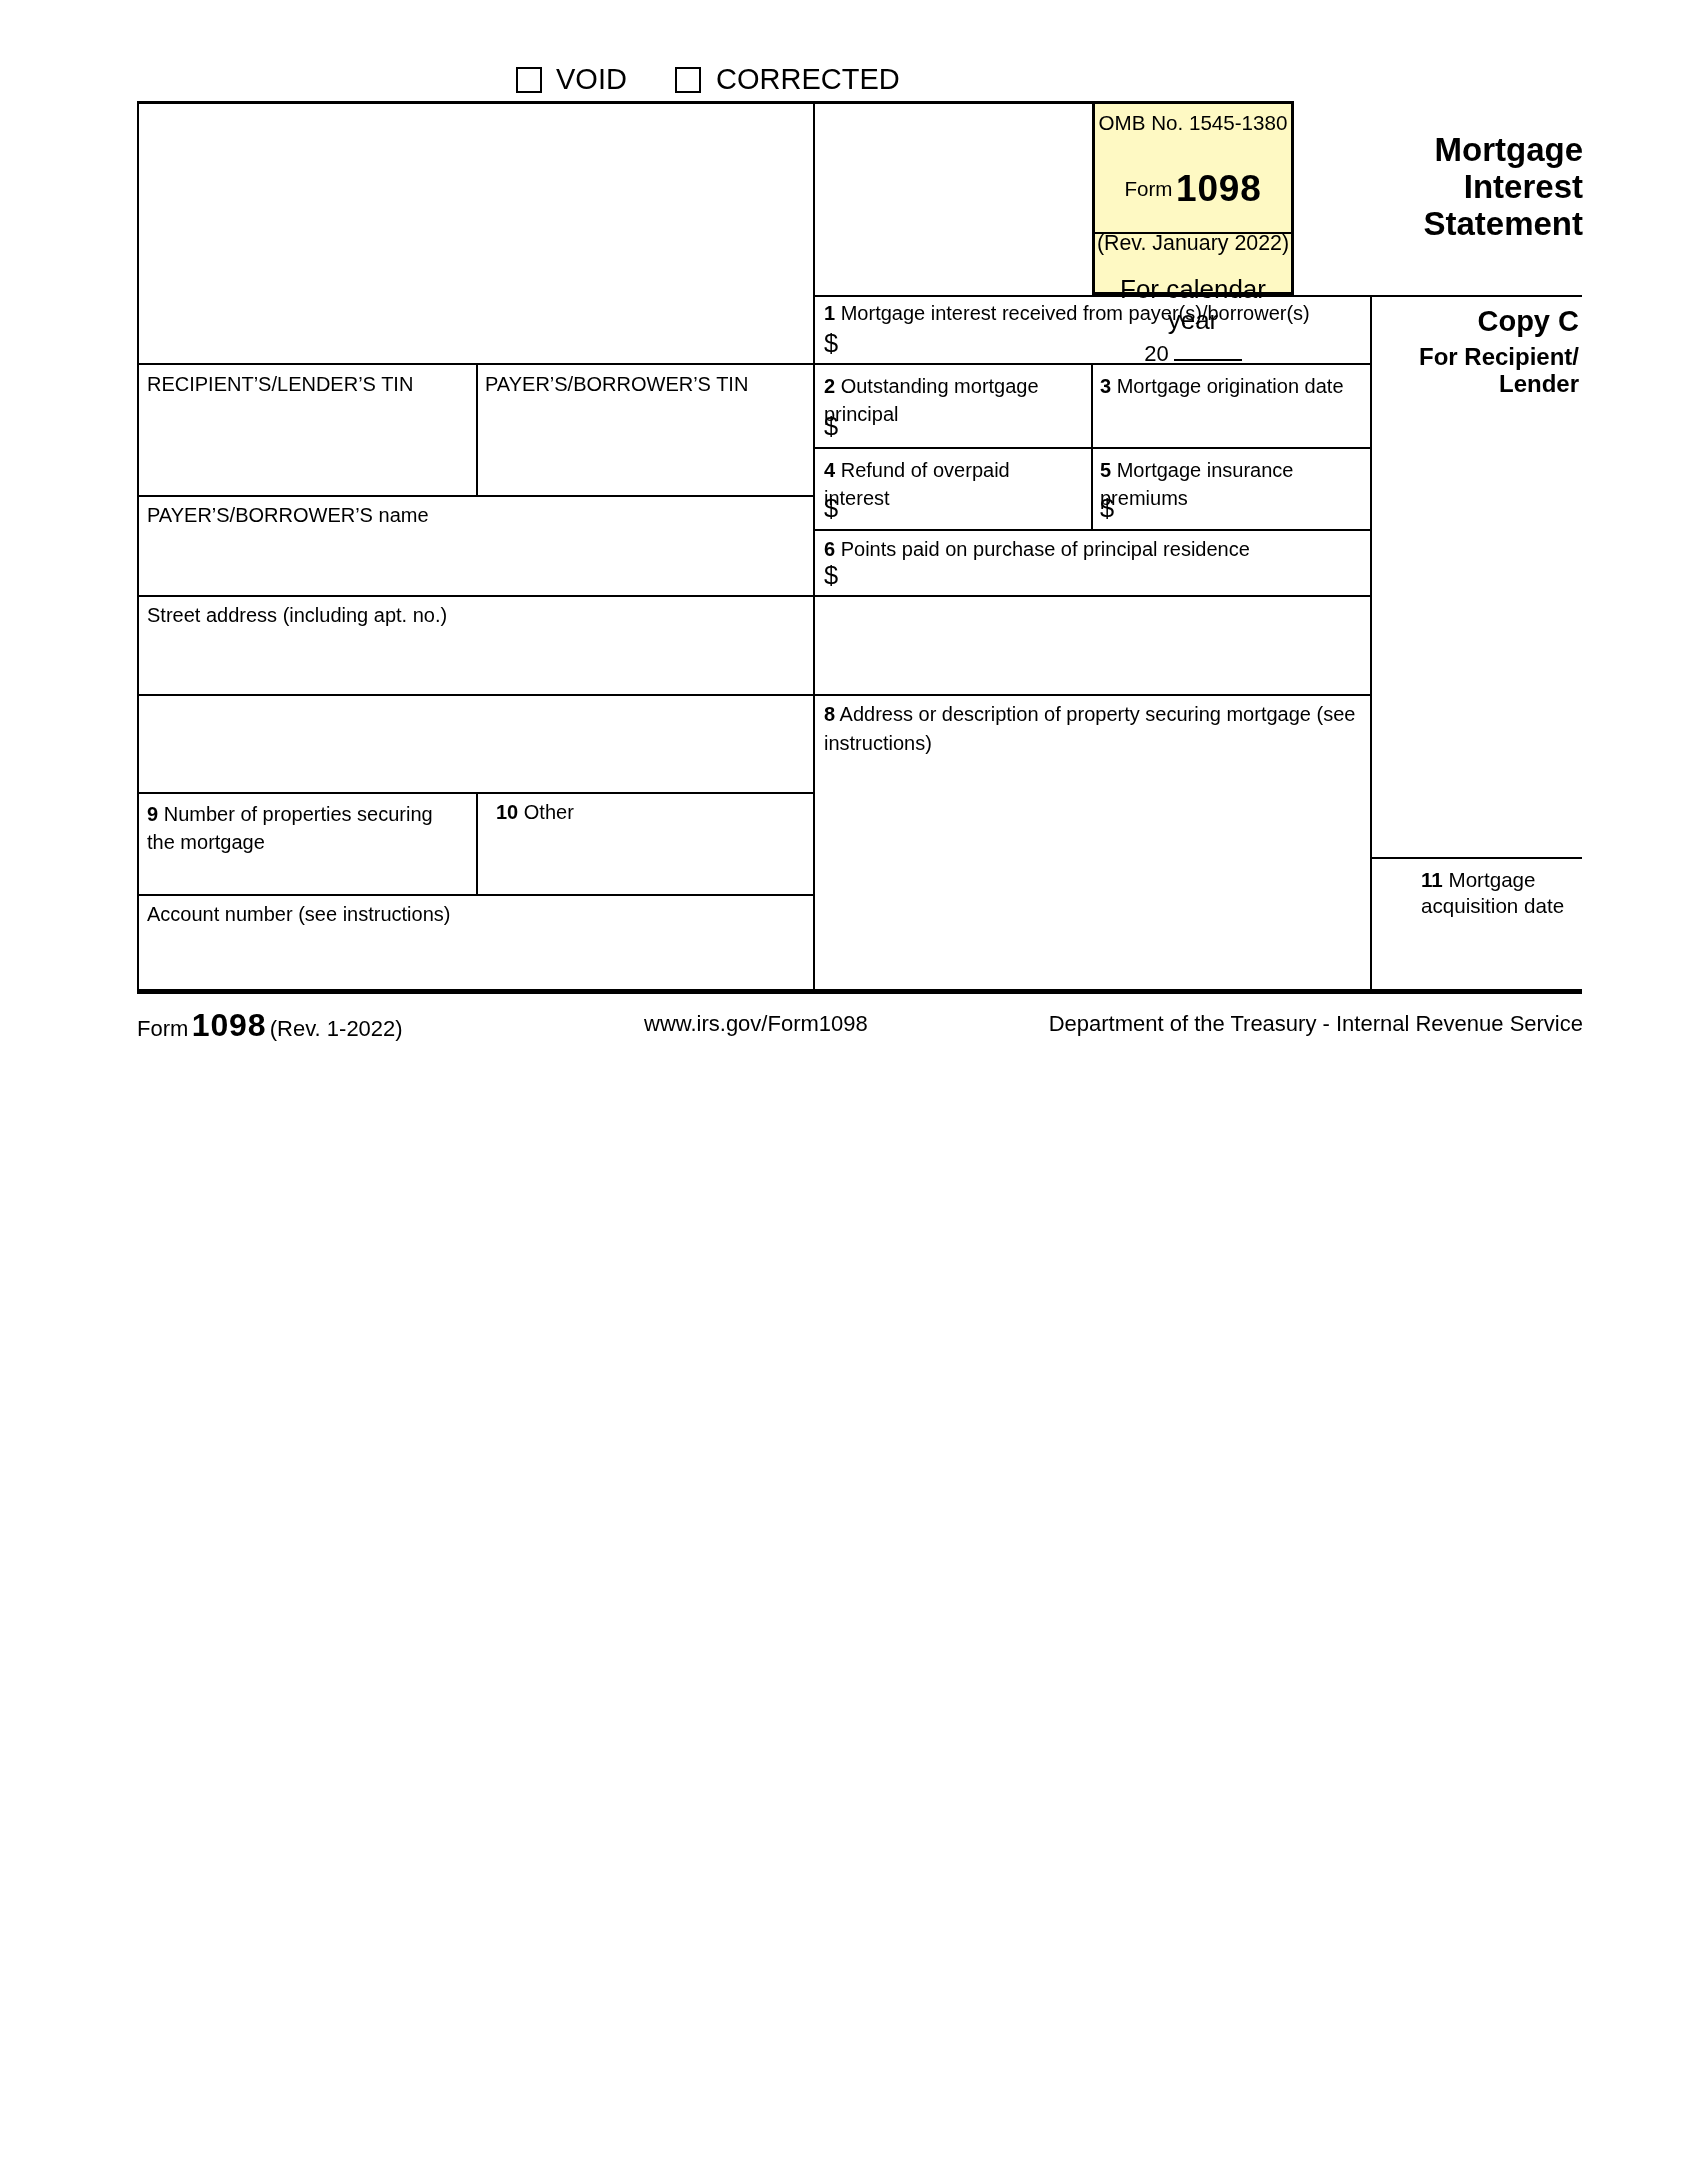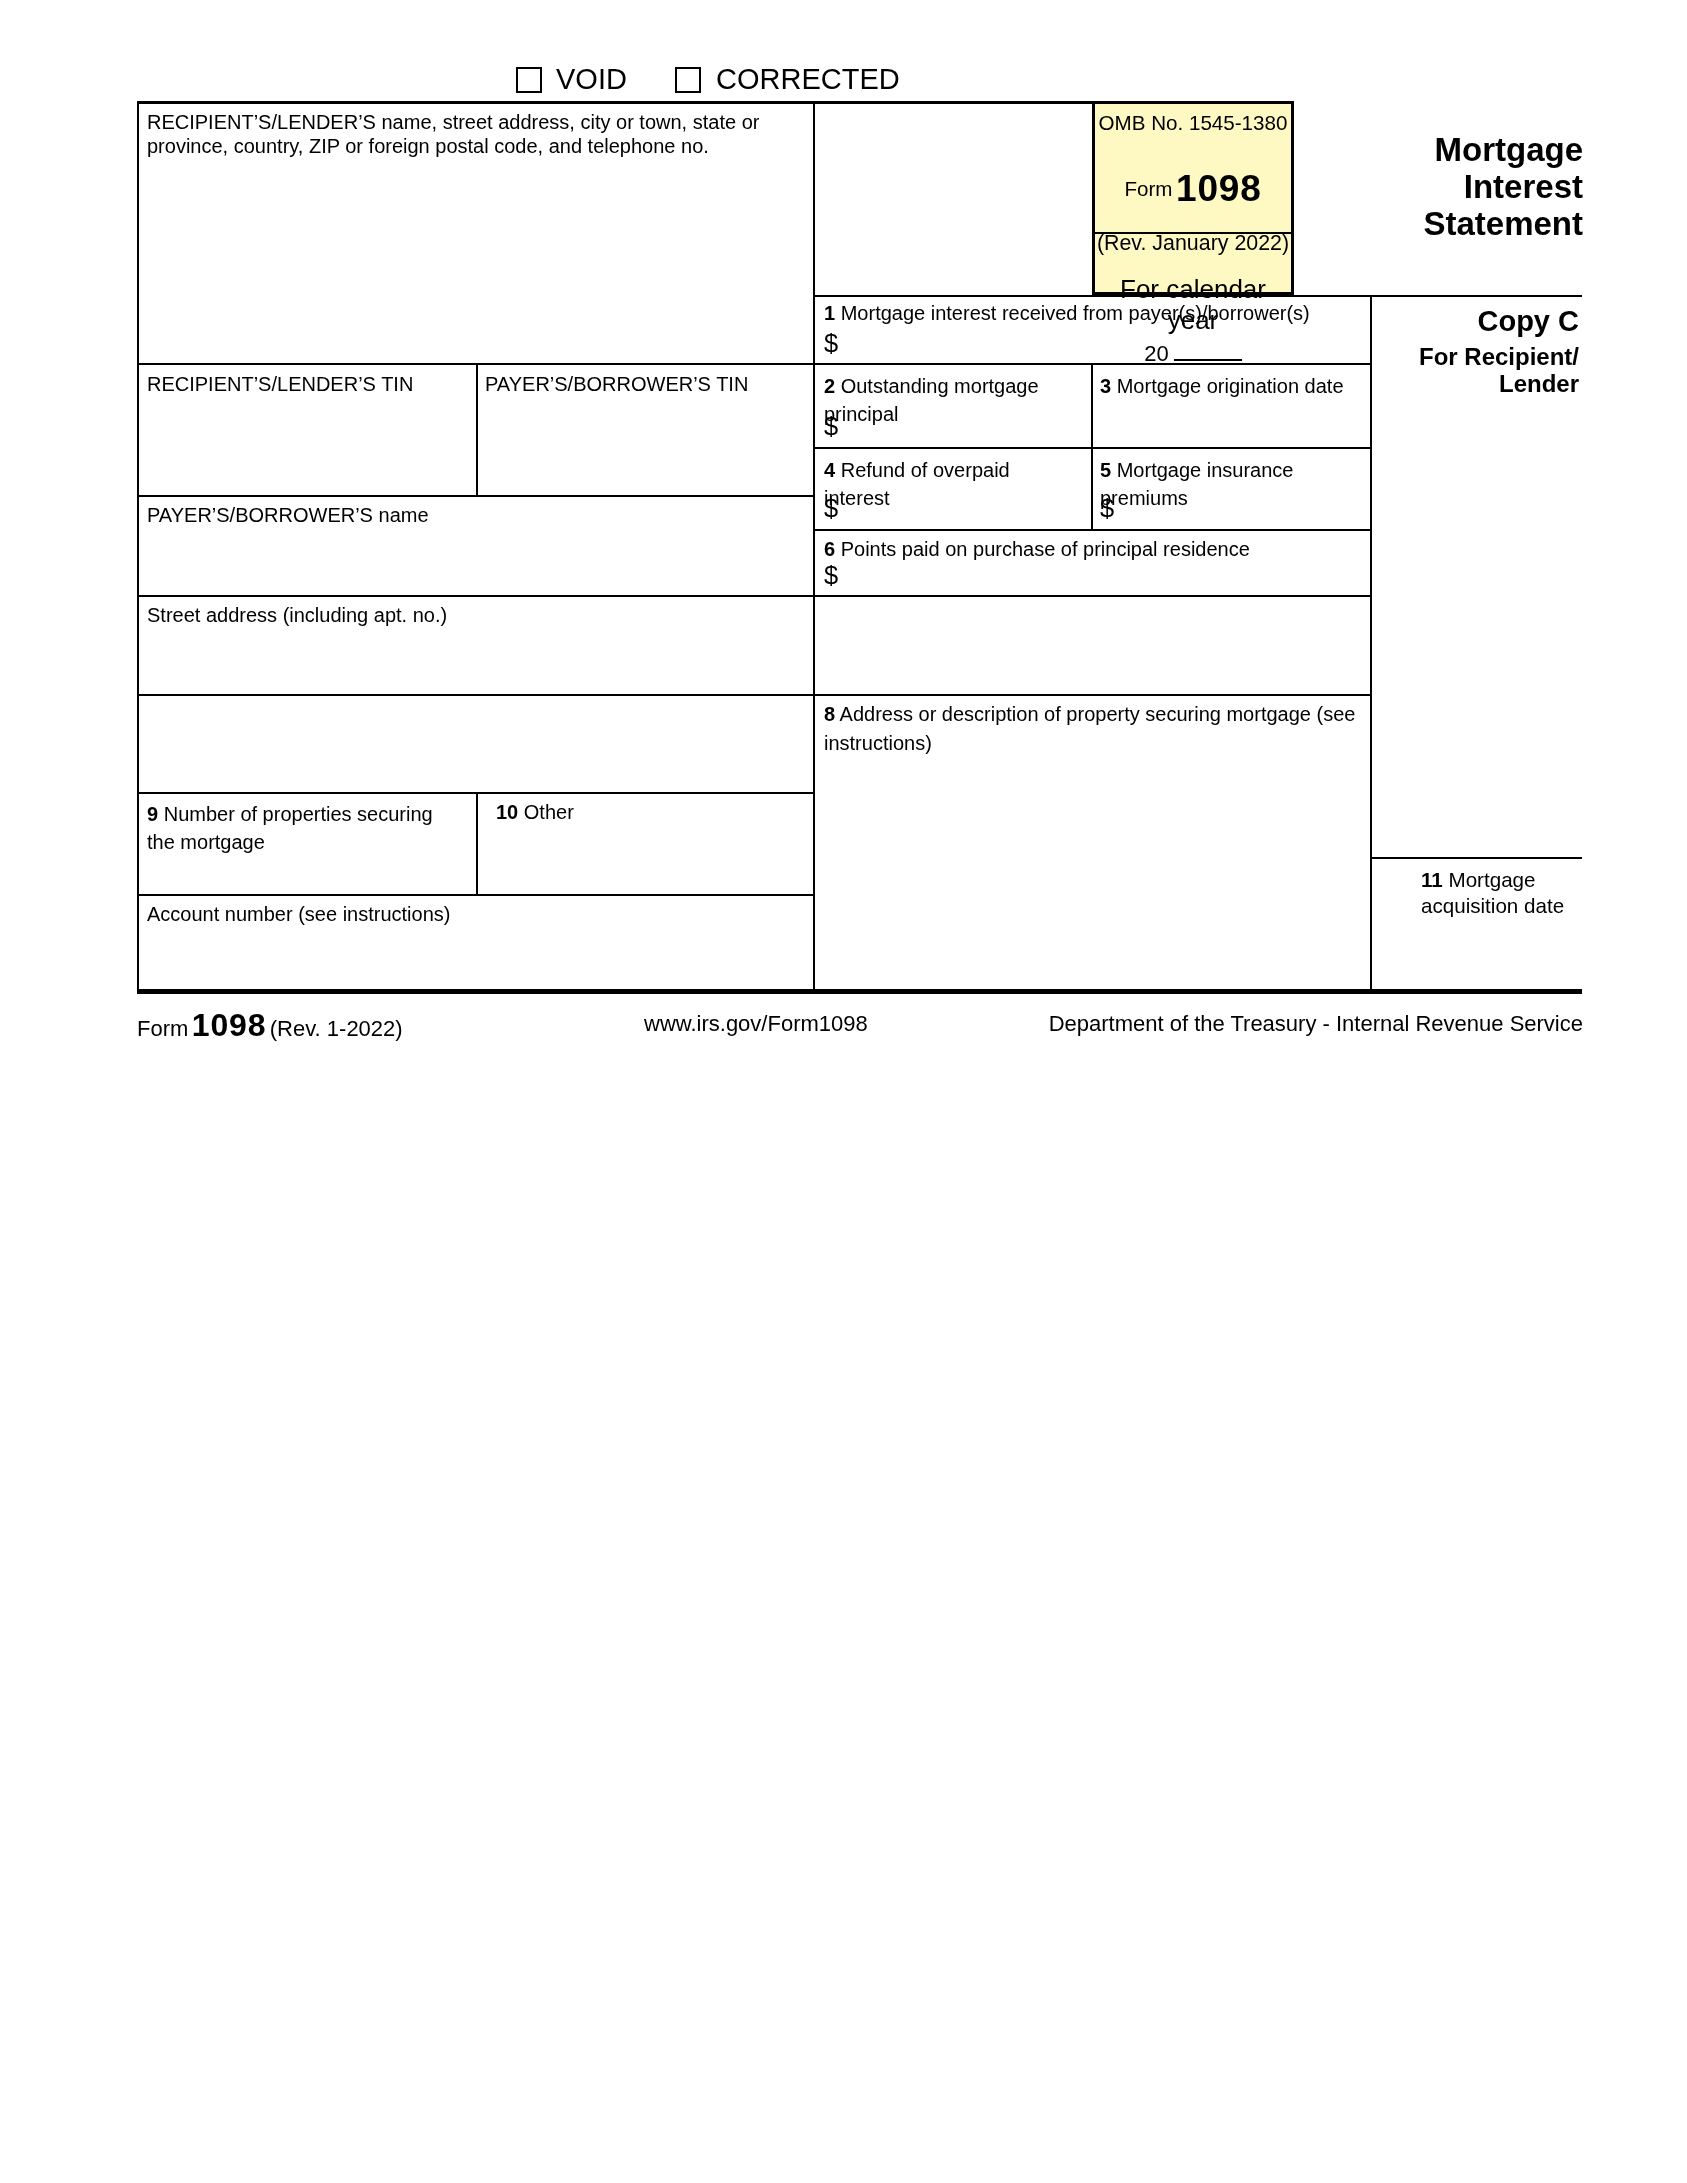--- a/index.html
+++ b/index.html
@@ -79,21 +79,20 @@
     <div class="omb-rev">(Rev. January 2022)</div>
     <div class="omb-divider"></div>
     <div class="omb-cal">For calendar year</div>
     <div class="omb-year">
       <span>20</span><span class="year-blank"></span>
     </div>
   </div>
 
   <div class="title">Mortgage Interest Statement</div>
 
-  <div class="lbl" style="left:147px;top:110px;width:655px;">RECIPIENT’S/LENDER’S name, street address, city or town, state or province, country, ZIP or foreign postal code, and telephone no.</div>
   <div class="lbl" style="left:147px;top:372px;width:314px;">RECIPIENT’S/LENDER’S TIN</div>
   <div class="lbl" style="left:485px;top:372px;width:318px;">PAYER’S/BORROWER’S TIN</div>
   <div class="lbl" style="left:147px;top:503px;width:556px;">PAYER’S/BORROWER’S name</div>
   <div class="lbl" style="left:147px;top:603px;width:556px;">Street address (including apt. no.)</div>
   <div class="lbl" style="left:147px;top:800px;width:316px;line-height:28px;">
     <span class="num">9</span>
     <span>Number of properties securing the mortgage</span>
   </div>
   <div class="lbl" style="left:496px;top:800px;width:310px;">
     <span class="num">10</span>

